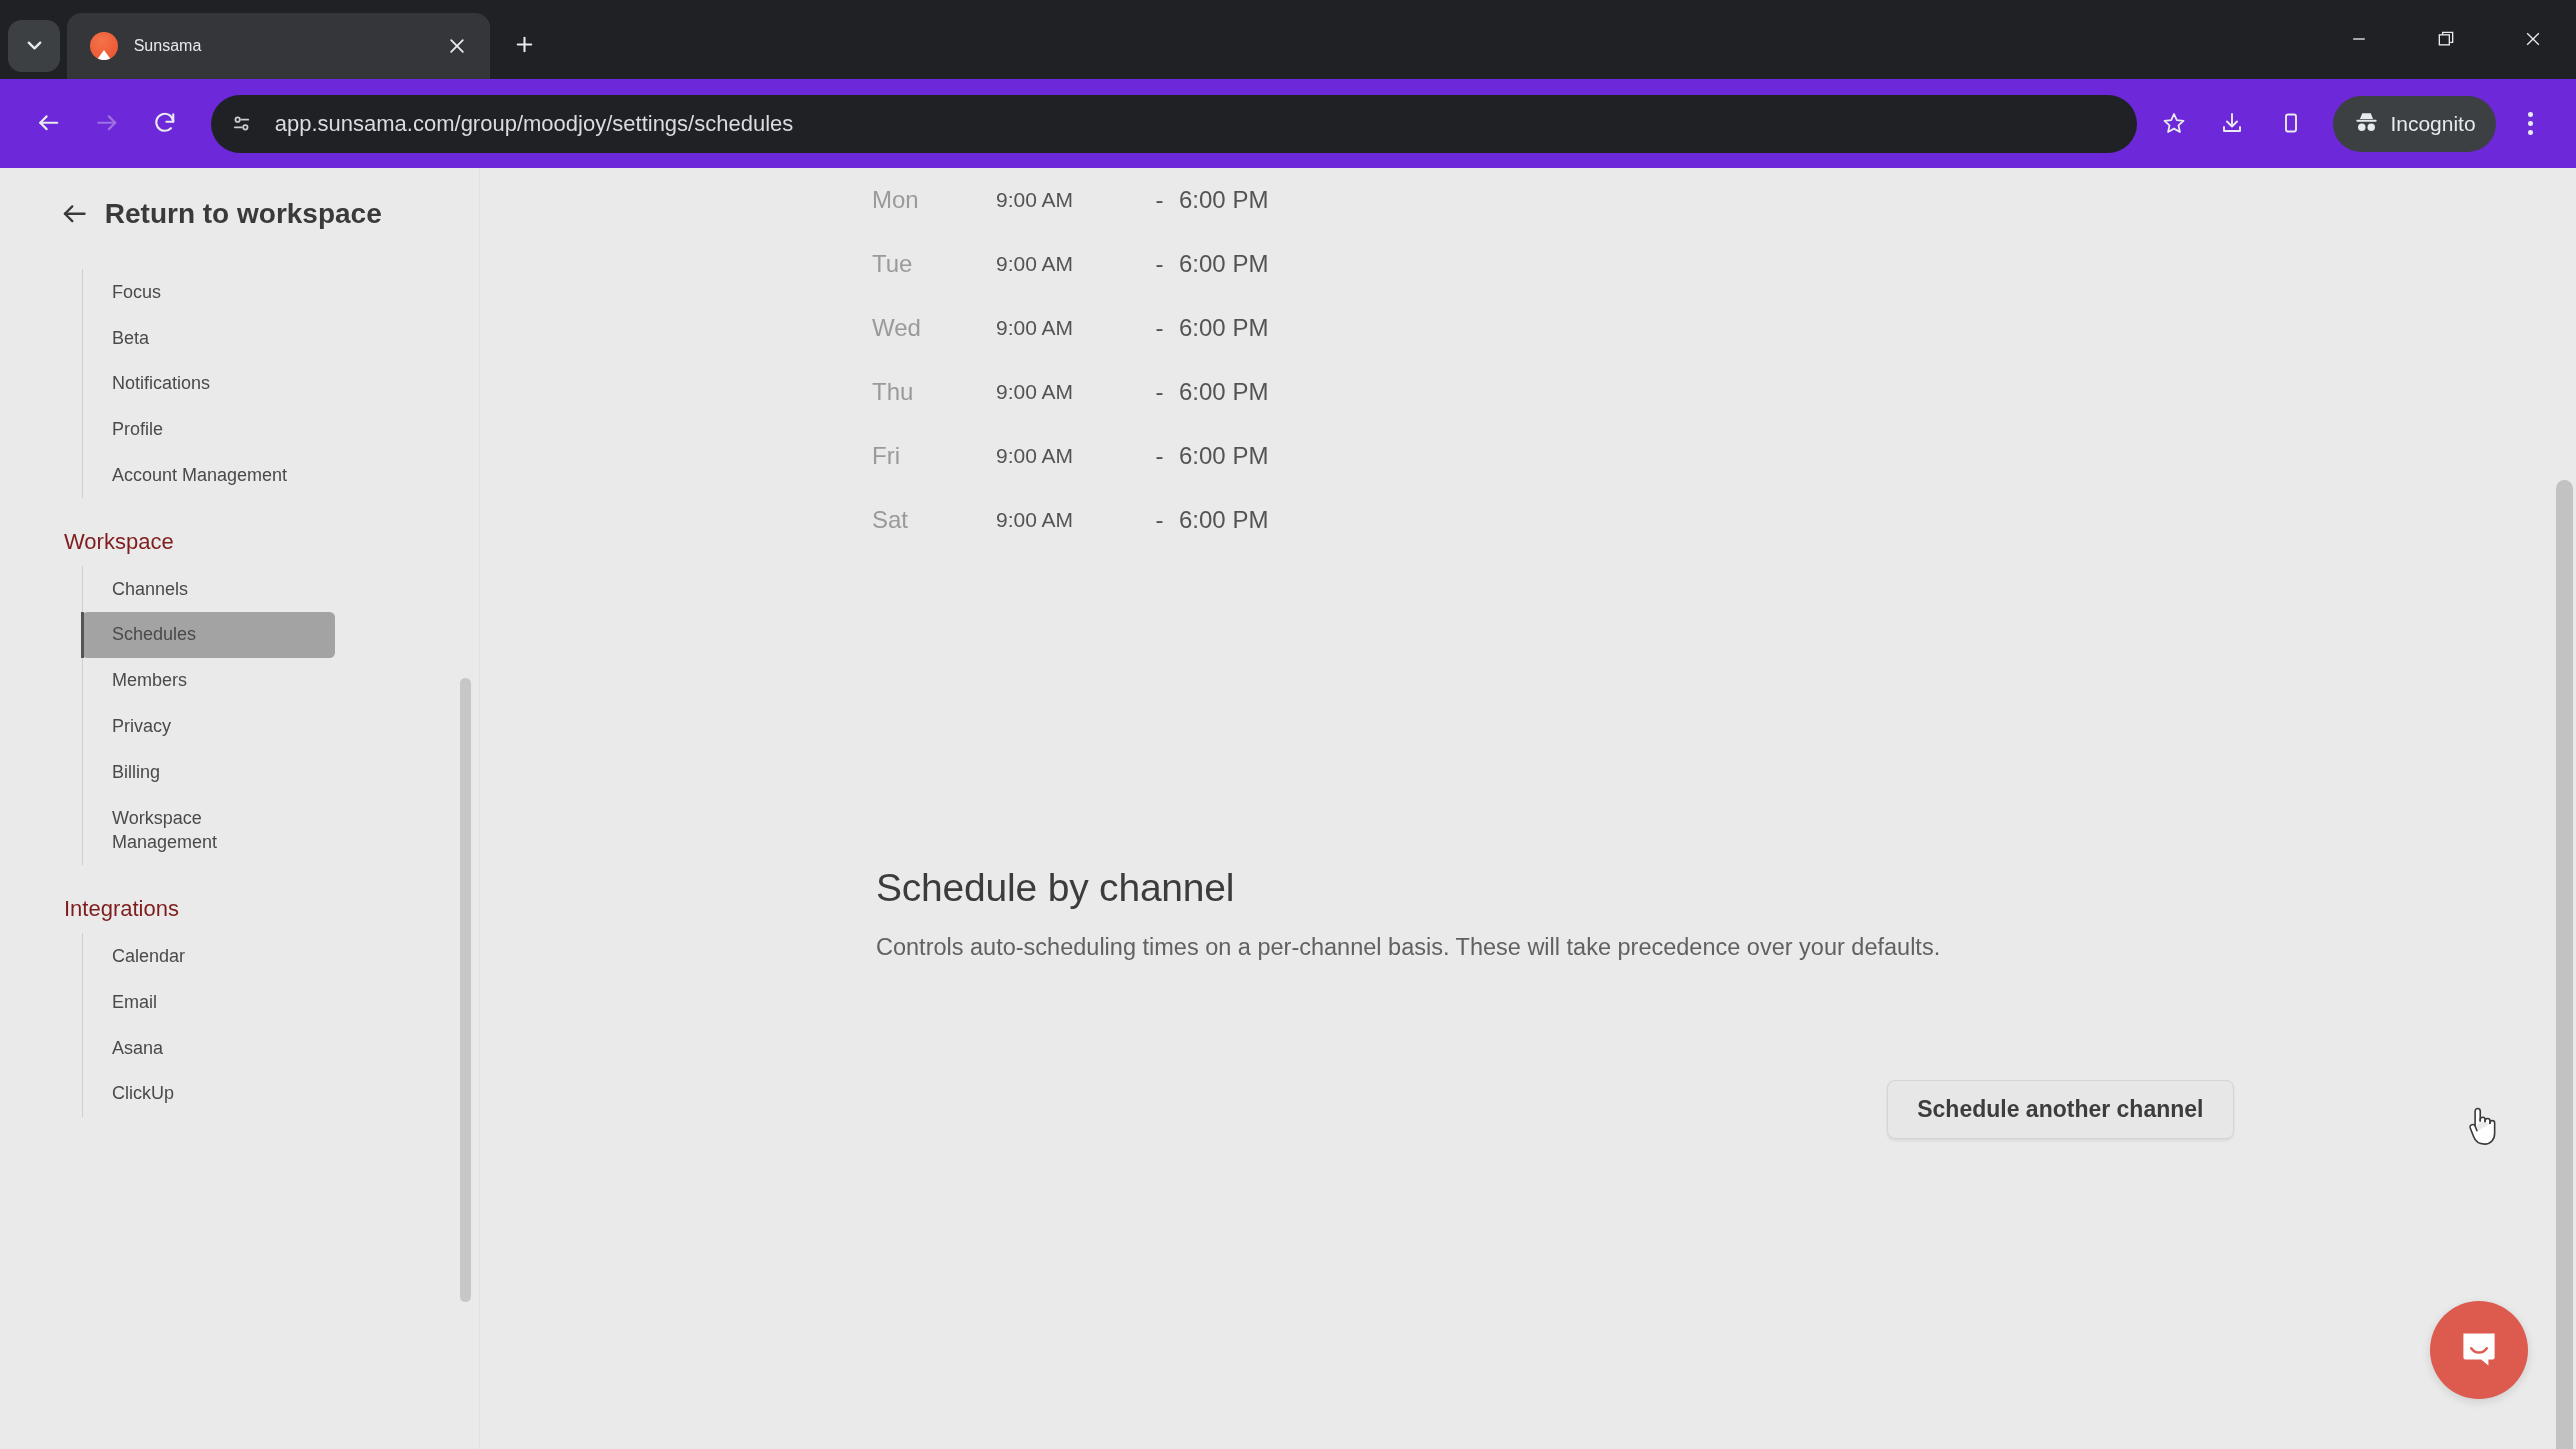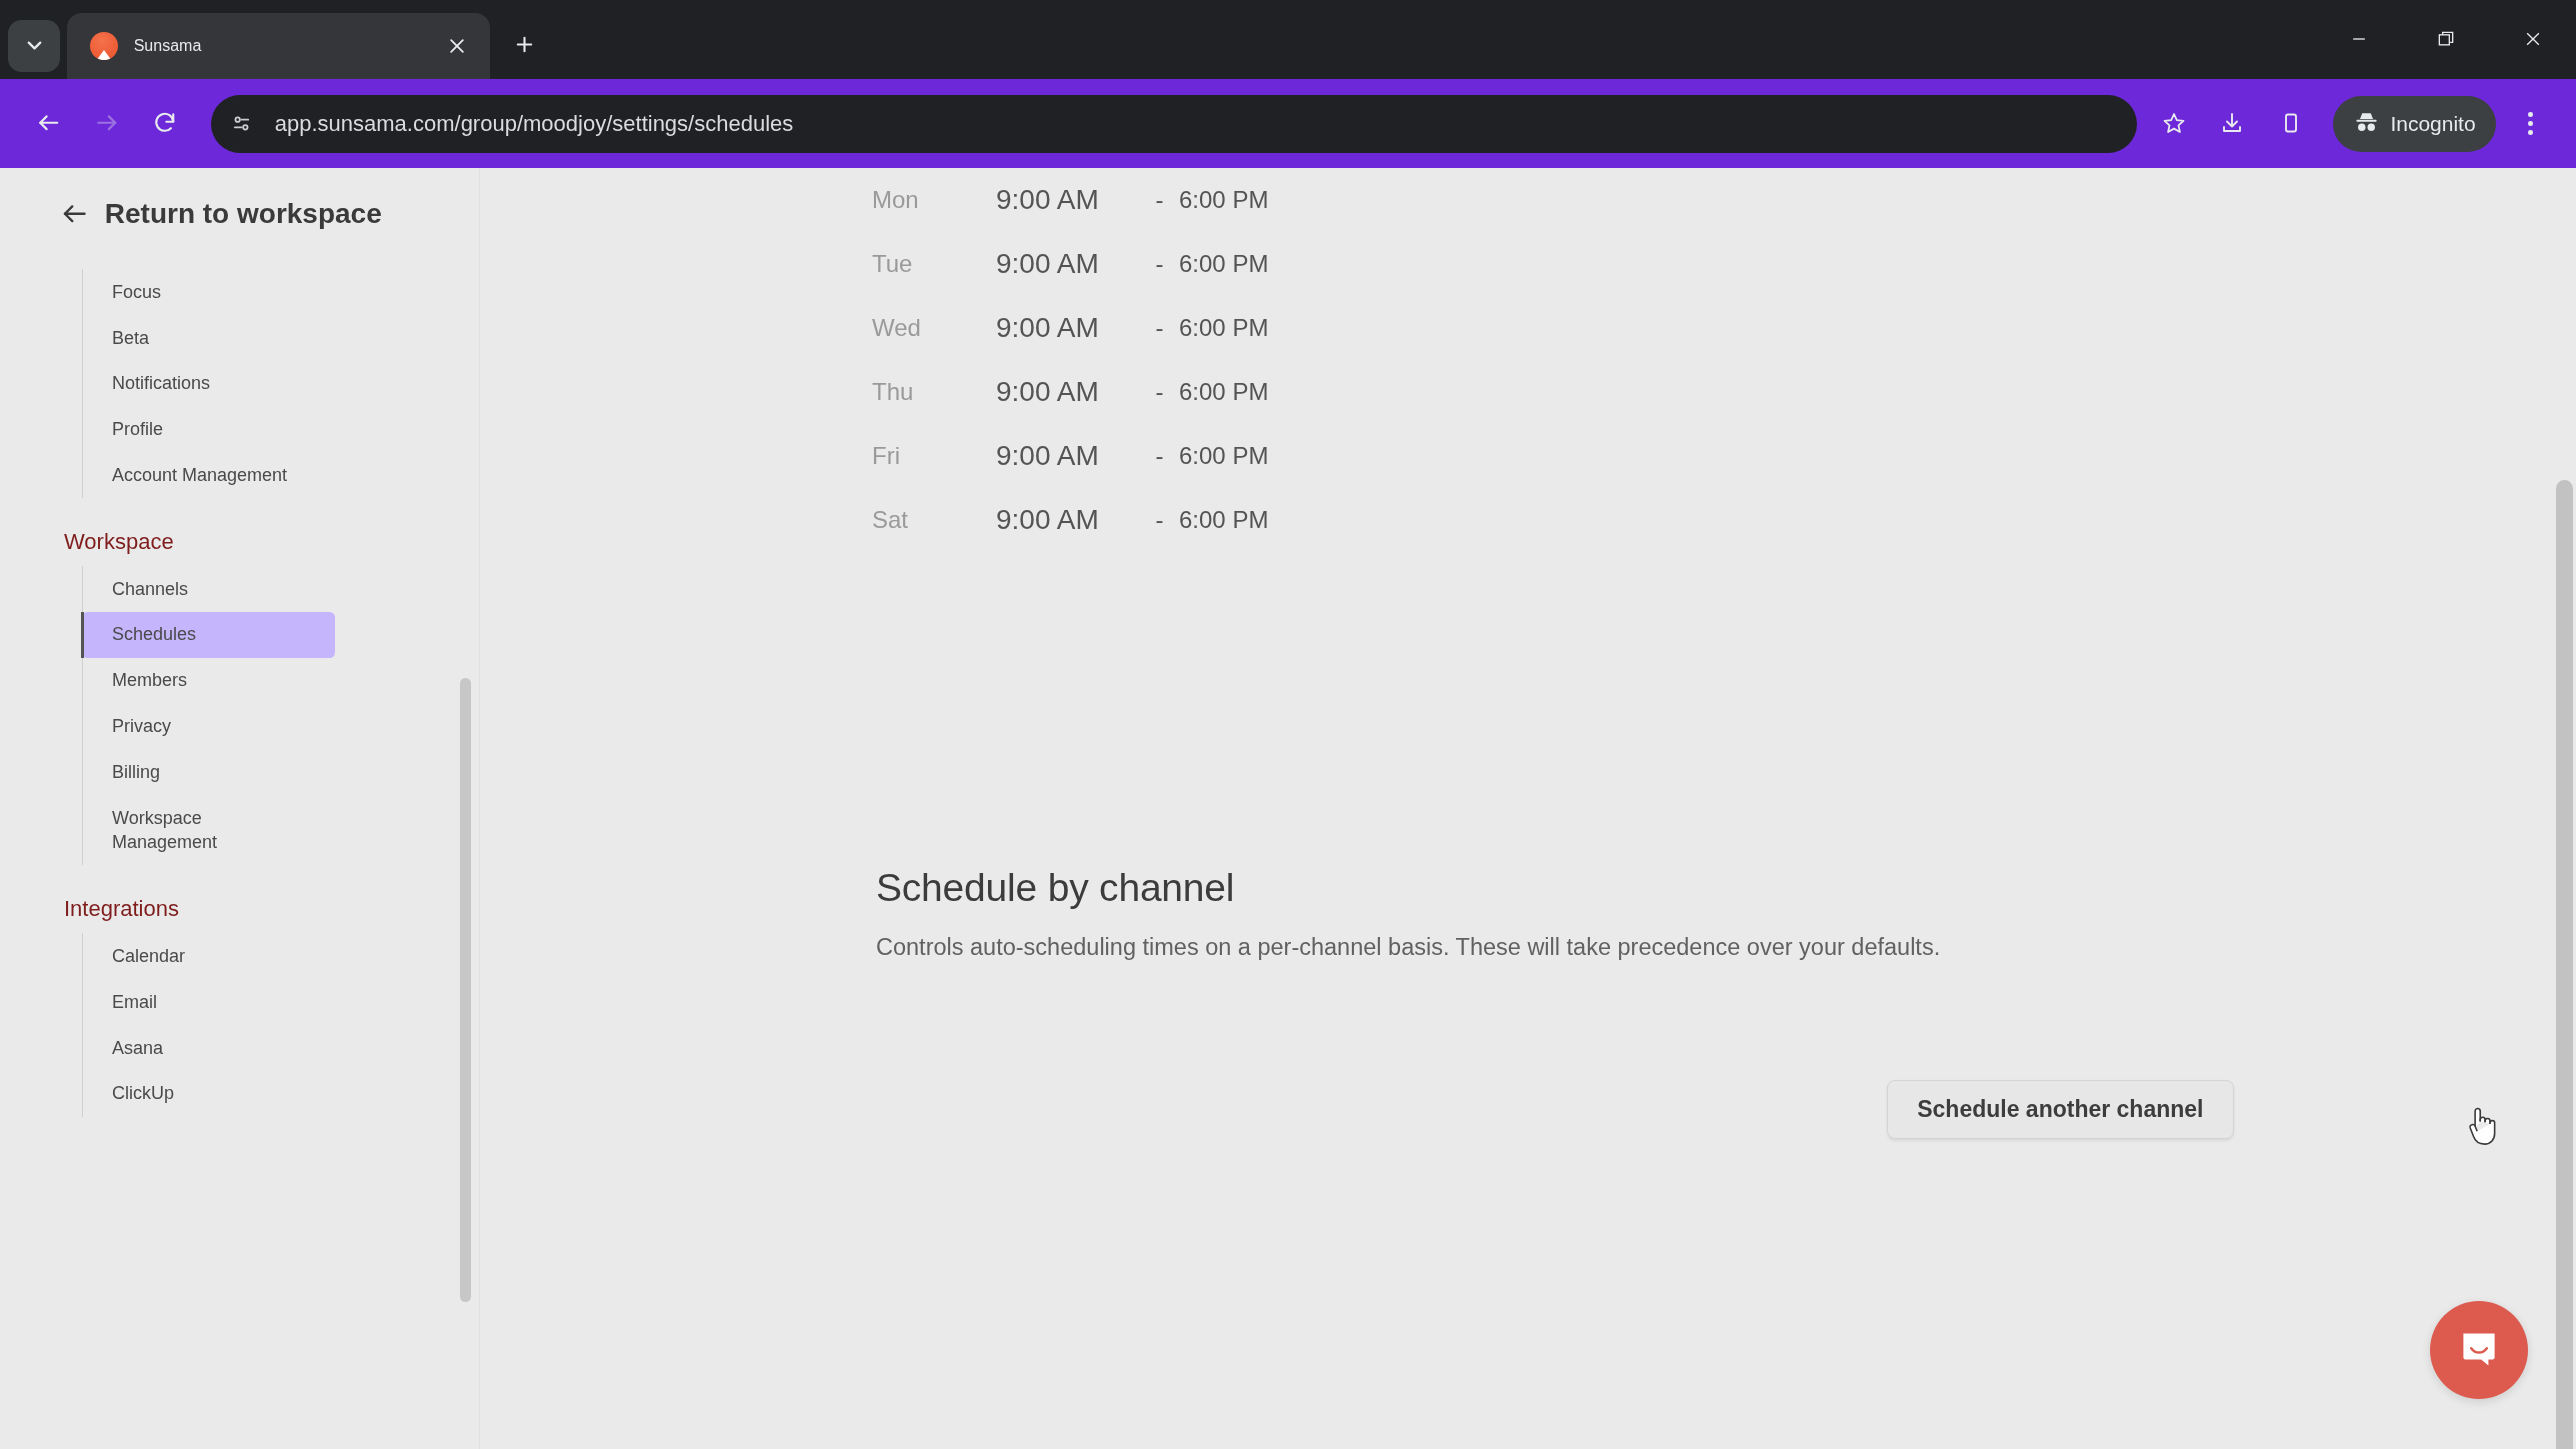--- a/index.html
+++ b/index.html
@@ -246,21 +246,21 @@
     margin-left: 82px;
     margin-right: 144px;
     padding: 10.7px 0 10.7px 30px;
     font-size: 18px;
     color: #4a4a4a;
     border-radius: 5.4px;
     cursor: pointer;
     line-height: 1.36;
   }
   .nav-item.active {
-    background: #c4b5fd;
+    background: #a3a3a3;
   }
   .nav-item.active::before {
     content: "";
     position: absolute;
     left: -1.3px; top: 0; bottom: 0;
     width: 3.4px;
     background: #555;
   }
   .nav-spacer { height: 31px; }
 
@@ -293,21 +293,21 @@
     align-items: center;
     height: 64px;
   }
   .sched-day {
     width: 124px;
     font-size: 24px;
     color: #9a9a9a;
   }
   .sched-start {
     width: 144px;
-    font-size: 28px;
+    font-size: 21px;
     color: #545454;
   }
   .sched-dash {
     width: 39px;
     font-size: 24px;
     color: #545454;
     text-align: center;
   }
   .sched-end {
     font-size: 24px;

